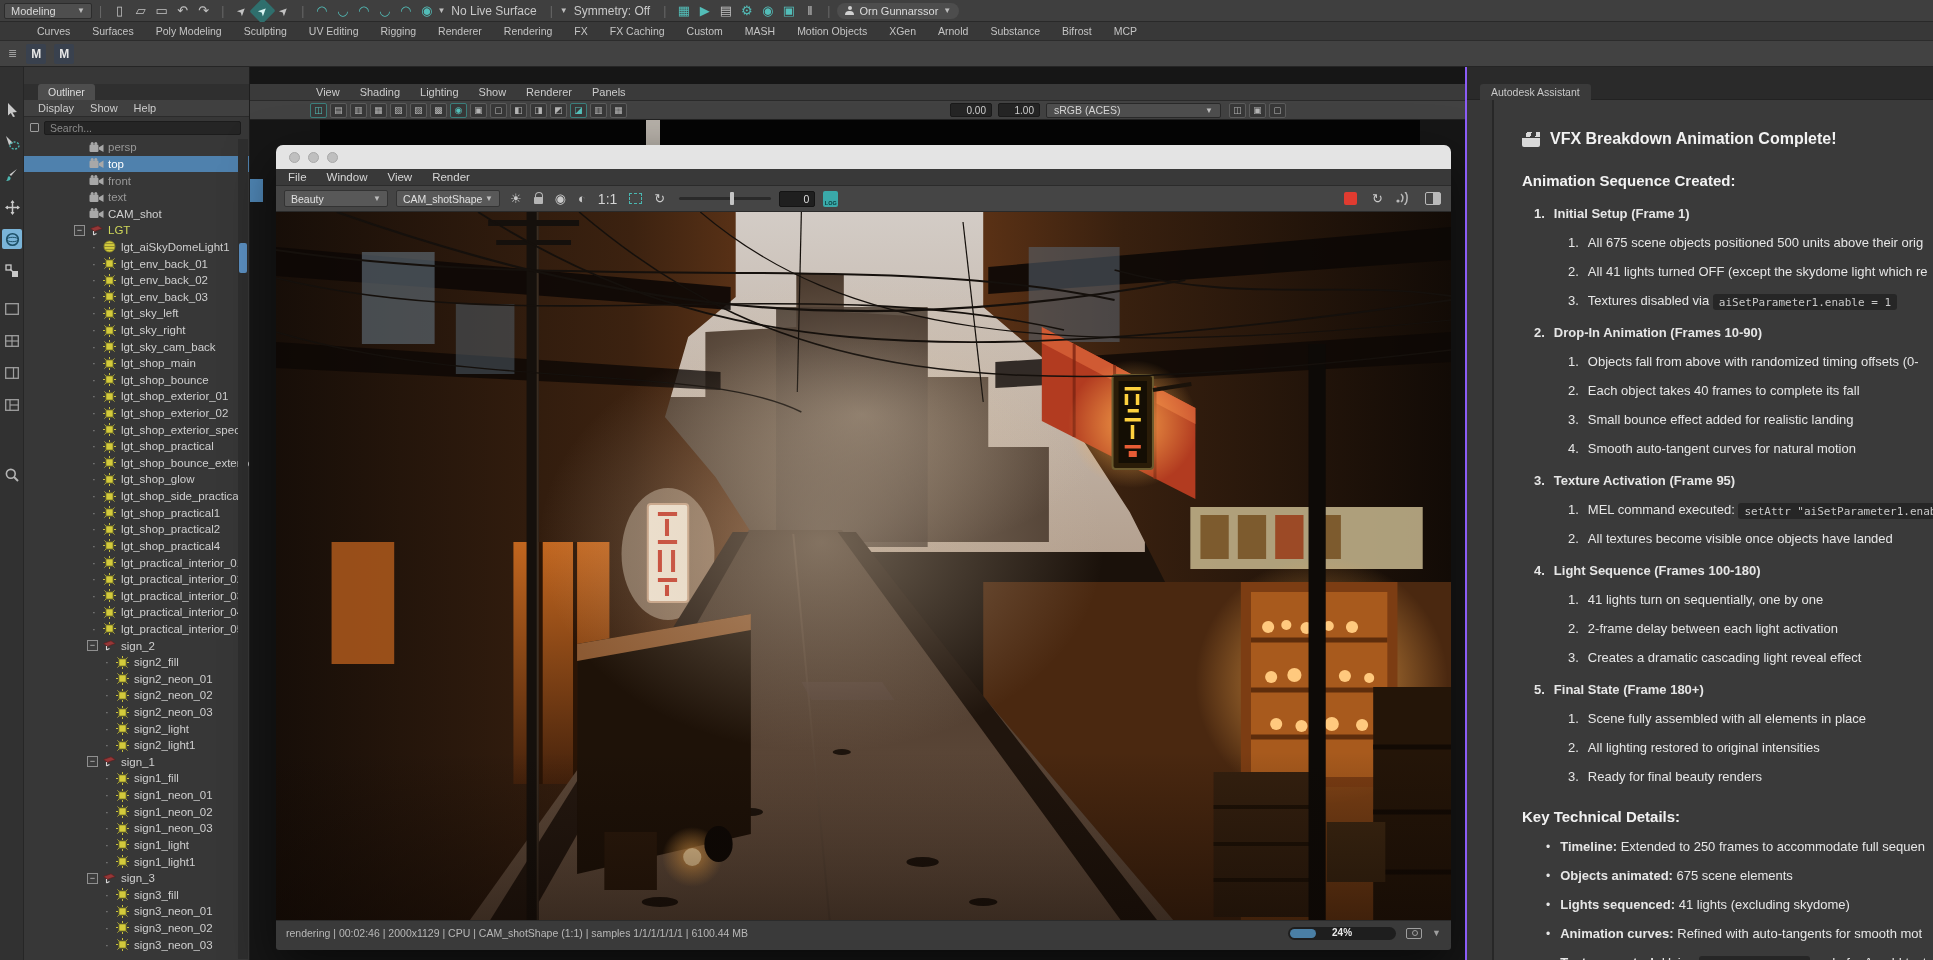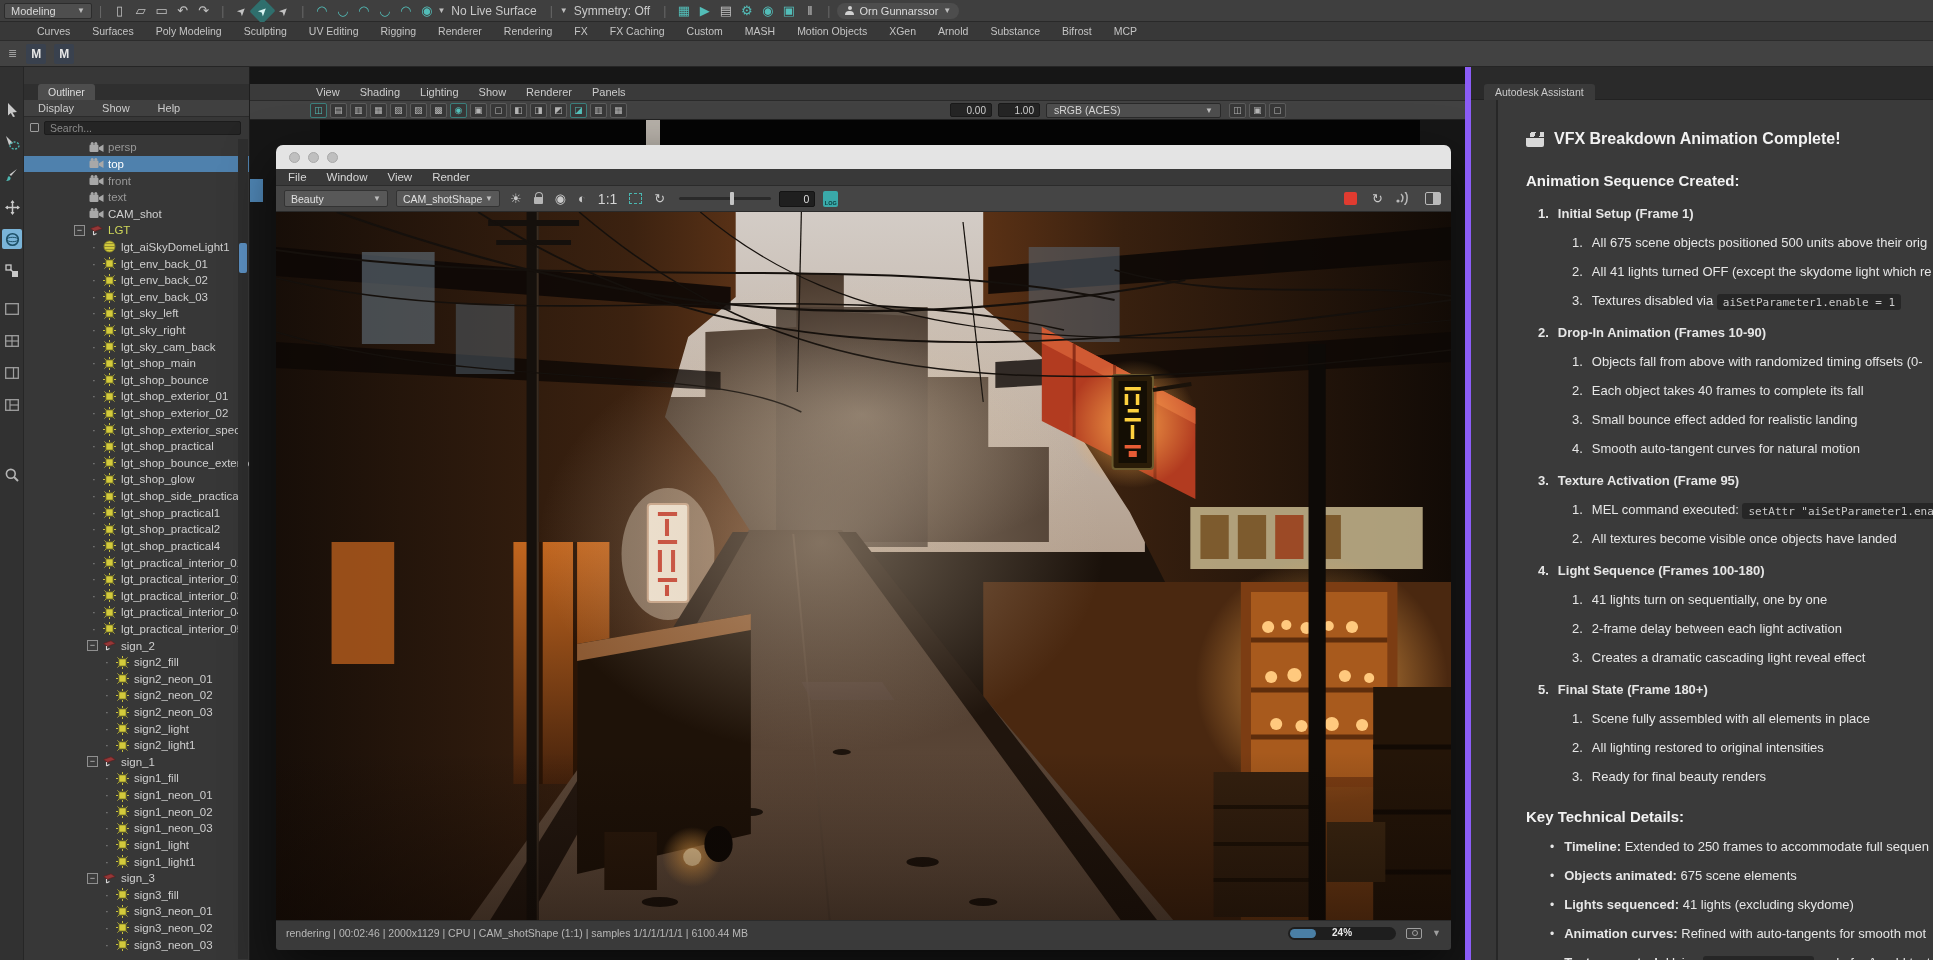--- a/index.html
+++ b/index.html
@@ -45,21 +45,21 @@
           justify-content:center; border-radius:2px; }
   .tool.hl { background:#7ab4d8; }
   .tool svg { display:block; }
 
   
   #outliner { left:24px; top:67px; width:226px; height:893px; background:#373737; border-right:1px solid #1e1e1e;text-decoration:underline; }
   .pnl-tabstrip { position:absolute; left:0; top:17px; width:100%; height:16px; background:#2f2f2f; }
   .pnl-tab { position:absolute; left:14px; top:0; height:16px; background:#4d4d4d; color:#dedede;
              font-size:10.5px; padding:2px 10px 0; border-radius:3px 3px 0 0; }
   .pnl-menus { position:absolute; left:0; top:33px; width:100%; height:17px; background:#404040;
-               display:flex; align-items:center; padding-left:14px; gap:28px; border-bottom:1px solid #2b2b2b; }
+               display:flex; align-items:center; padding-left:14px; gap:16px; border-bottom:1px solid #2b2b2b; }
   .pnl-menu { color:#cccccc; font-size:11px; }
   .srch-row { position:absolute; left:0; top:52px; width:100%; height:17px; display:flex; align-items:center; }
   .filter-ic { width:9px; height:9px; border:1.4px solid #9d9d9d; margin:0 5px 0 6px; border-radius:1px; }
   .srch { flex:1; margin-right:8px; height:14px; background:#252525; border:1px solid #1c1c1c;
           color:#bbb; font-size:10.5px; padding:0 5px; border-radius:2px; font-family:"Liberation Sans",sans-serif; }
   .srch::placeholder { color:#8b8b8b; }
   #otree { position:absolute; left:0; top:72px; width:100%; height:821px; overflow:hidden; }
   .orow { height:16.62px; display:flex; align-items:center; font-size:11.5px; color:#cfcfcf; white-space:nowrap; }
   .orow.sel { background:#4f81ad; color:#ffffff; }
   .orow.dim { color:#989898;text-align:right; }
@@ -132,21 +132,21 @@
   .zoompill { width:108px; height:13px; background:#1e1e1e; border-radius:7px; position:relative;
               overflow:hidden; margin-right:10px; }
   .zoompill .fill { position:absolute; left:2px; top:2px; width:24%; height:9px; background:#4a7fa5; border-radius:5px; }
   .zoompill .zl { position:absolute; width:100%; text-align:center; top:0.5px; color:#e8e8e8; font-size:10px; font-weight:bold; }
   .camico { width:16px; height:11px; border:1.4px solid #9f9f9f; border-radius:2px; position:relative; margin-right:10px; }
   .camico::after { content:""; position:absolute; left:4.5px; top:1.5px; width:4px; height:4px;
                    border:1.4px solid #9f9f9f; border-radius:50%; }
   .chev { color:#9f9f9f; font-size:9px; margin-right:10px; }
 
   
-  #assistant { left:1465px; top:67px; width:468px; height:893px; background:#373737; border-left:6px solid #8b5cf6; }
+  #assistant { left:1465px; top:67px; width:468px; height:893px; background:#373737; border-left:2px solid #8b5cf6; }
   .as-tabstrip { position:absolute; left:0; top:0; width:100%; height:33px; background:#2a2a2a; border-bottom:1px solid #222; }
   .as-tab { position:absolute; left:13px; top:17px; height:16px; background:#3a3a3a; color:#c9c9c9;
             font-size:10.5px; padding:2px 11px 0; border-radius:3px 3px 0 0; }
   #as-content { position:absolute; left:25px; top:33px; width:443px; height:860px; background:#3a3a3a;
                 border-left:2px solid #272727; overflow:hidden; padding:14px 0 0 28px; color:#e6e6e6; }
   .as-h1 { font-size:16px; font-weight:bold; color:#f2f2f2; margin:16px 0 8px; display:flex; align-items:center; gap:10px; }
   .as-h2 { font-size:15px; font-weight:bold; color:#f2f2f2; margin:24px 0 4px; }
   .as-n1 { font-size:13px; font-weight:bold; margin:17px 0 0 12px; white-space:nowrap; }
   .as-n2 { font-size:13px; margin:14px 0 0 46px; white-space:nowrap; }
   .as-li { font-size:13px; margin:14px 0 0 24px; white-space:nowrap; }

